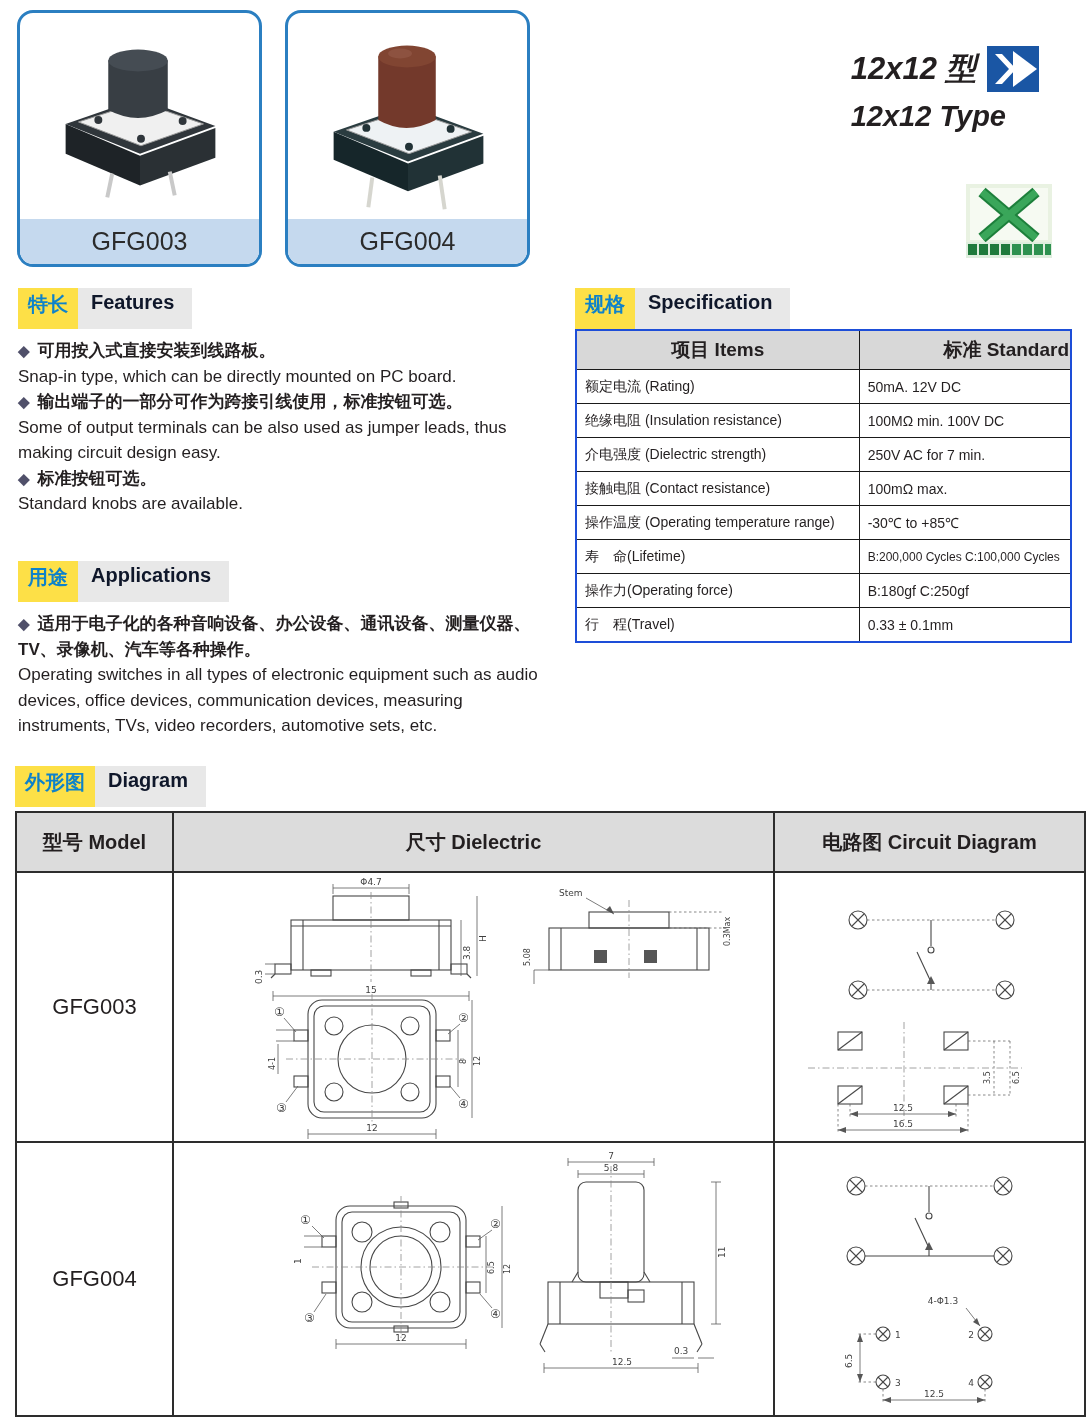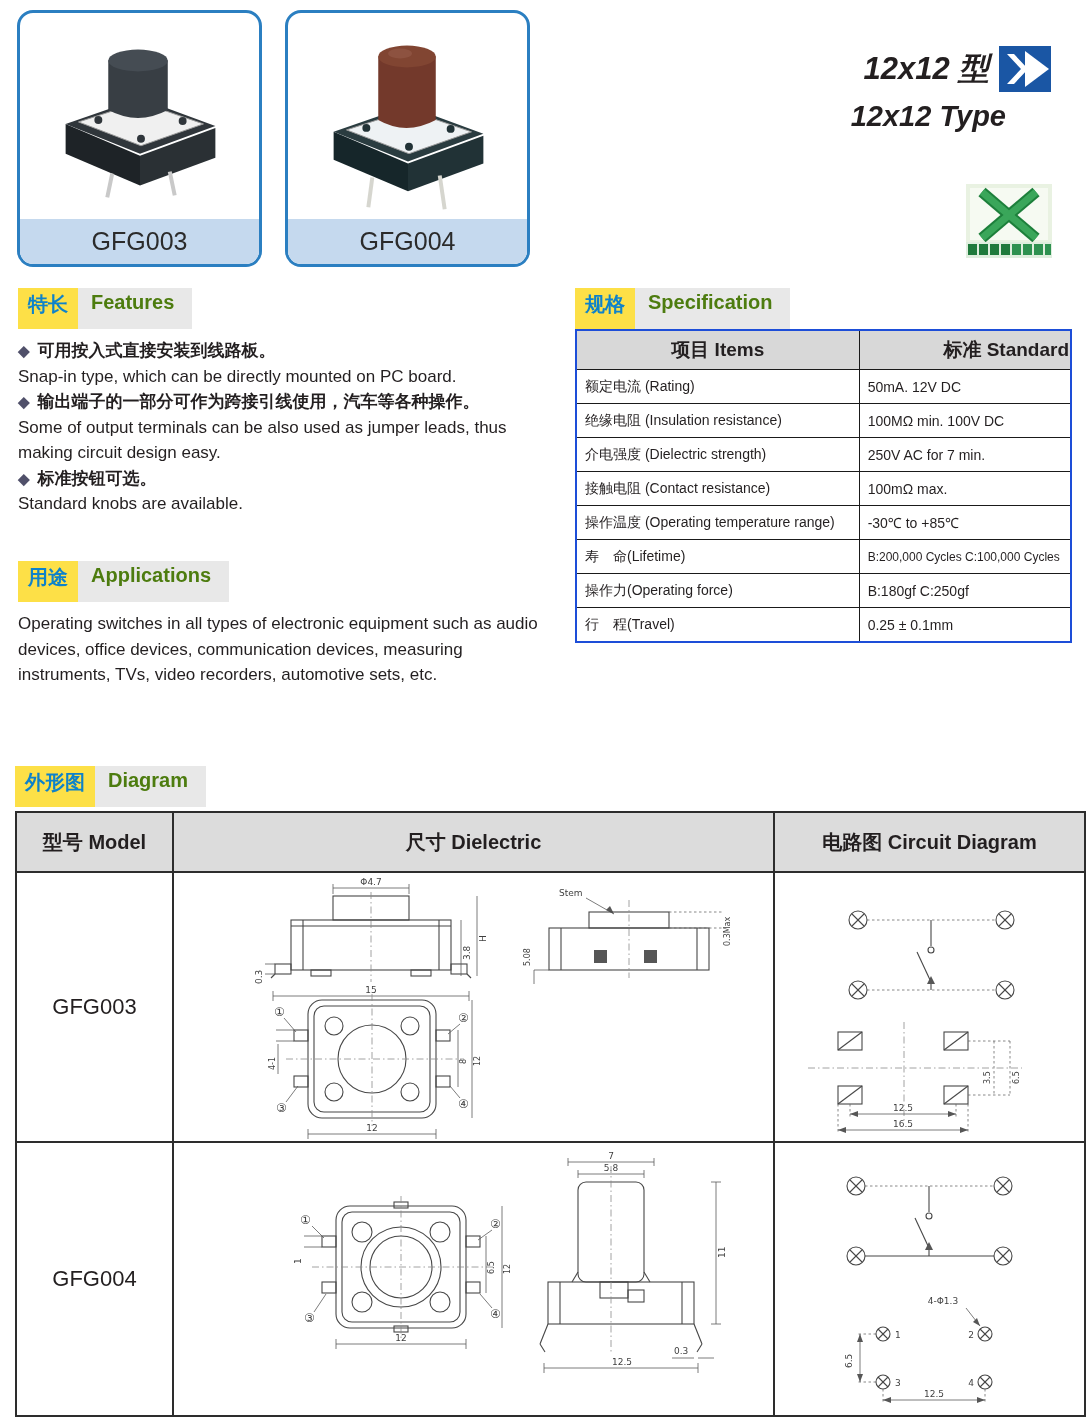--- a/index.html
+++ b/index.html
@@ -9,30 +9,30 @@
   
   .product-card{position:absolute;top:10px;width:245px;height:257px;border:3px solid #2b7fc1;
                 border-radius:16px;background:#fff;overflow:hidden;display:flex;flex-direction:column;box-sizing:border-box;}
   .card1{left:17px;} .card2{left:285px;}
   .product-photo{flex:1;display:flex;align-items:center;justify-content:center;}
   .product-label{height:45px;background:#c5d9ee;display:flex;align-items:center;justify-content:center;
                  font-size:25px;color:#2b2b2b;}
 
   
   .title-block{position:absolute;top:46px;right:24px;text-align:right;}
-  .title-line1{display:flex;align-items:center;justify-content:center;gap:10px;
+  .title-line1{display:flex;align-items:center;justify-content:flex-start;gap:10px;
                font-size:31px;font-weight:bold;font-style:italic;}
   .title-line2{font-size:29px;font-weight:bold;font-style:italic;margin-top:8px;margin-right:58px;}
 
   .logo{position:absolute;top:184px;left:966px;width:86px;height:74px;}
 
   
   .sec-header{display:inline-flex;background:#e8e8e8;}
   .chip-zh{background:#fde047;color:#0e82ca;font-weight:bold;font-size:20px;padding:3px 10px;}
-  .chip-en{color:#4d7c0f;font-weight:bold;font-size:20px;padding:3px 18px 15px 13px;}
+  .chip-en{color:#0f172a;font-weight:bold;font-size:20px;padding:3px 18px 15px 13px;}
 
   .features{position:absolute;left:18px;top:288px;width:537px;}
   .applications{position:absolute;left:18px;top:561px;width:540px;}
   .sec-body{margin-top:9px;font-size:17px;line-height:1.5;}
   .zh-line{font-weight:bold;}
   .bullet{color:#50506a;margin-right:8px;font-size:15px;}
   .sec-body p{margin:0;}
 
   
   .spec{position:absolute;left:575px;top:288px;width:497px;}
@@ -138,21 +138,21 @@
   </div>
 
   <div class="features">
     <div class="sec-header">
       <span class="chip-zh">特长</span>
       <span class="chip-en">Features</span>
     </div>
     <div class="sec-body">
       <p class="zh-line"><span class="bullet">◆</span><span>可用按入式直接安装到线路板。</span></p>
       <p>Snap-in type, which can be directly mounted on PC board.</p>
-      <p class="zh-line"><span class="bullet">◆</span><span>输出端子的一部分可作为跨接引线使用，汽车等各种操作。</span></p>
+      <p class="zh-line"><span class="bullet">◆</span><span>输出端子的一部分可作为跨接引线使用，标准按钮可选。</span></p>
       <p>Some of output terminals can be also used as jumper leads, thus making circuit design easy.</p>
       <p class="zh-line"><span class="bullet">◆</span><span>标准按钮可选。</span></p>
       <p>Standard knobs are available.</p>
     </div>
   </div>
 
   <div class="spec">
     <div class="sec-header">
       <span class="chip-zh">规格</span>
       <span class="chip-en">Specification</span>
@@ -186,32 +186,33 @@
       <tr>
             <td>寿　命(Lifetime)</td>
             <td style="font-size:12px">B:200,000 Cycles  C:100,000 Cycles</td>
           </tr>
       <tr>
             <td>操作力(Operating force)</td>
             <td>B:180gf  C:250gf</td>
           </tr>
       <tr>
             <td>行　程(Travel)</td>
-            <td>0.25 ± 0.1mm</td>
+            <td>0.33 ± 0.1mm</td>
           </tr>
     </tbody>
       </table>
   </div>
 
   <div class="applications">
     <div class="sec-header">
       <span class="chip-zh">用途</span>
       <span class="chip-en">Applications</span>
     </div>
     <div class="sec-body">
+      <p class="zh-line"><span class="bullet">◆</span><span>适用于电子化的各种音响设备、办公设备、通讯设备、测量仪器、TV、录像机、汽车等各种操作。</span></p>
       <p>Operating switches in all types of electronic equipment such as audio devices, office devices, communication devices, measuring instruments, TVs, video recorders, automotive sets, etc.</p>
     </div>
   </div>
 
   <div class="diagram-head">
     <div class="sec-header">
       <span class="chip-zh">外形图</span>
       <span class="chip-en">Diagram</span>
     </div>
   </div>

